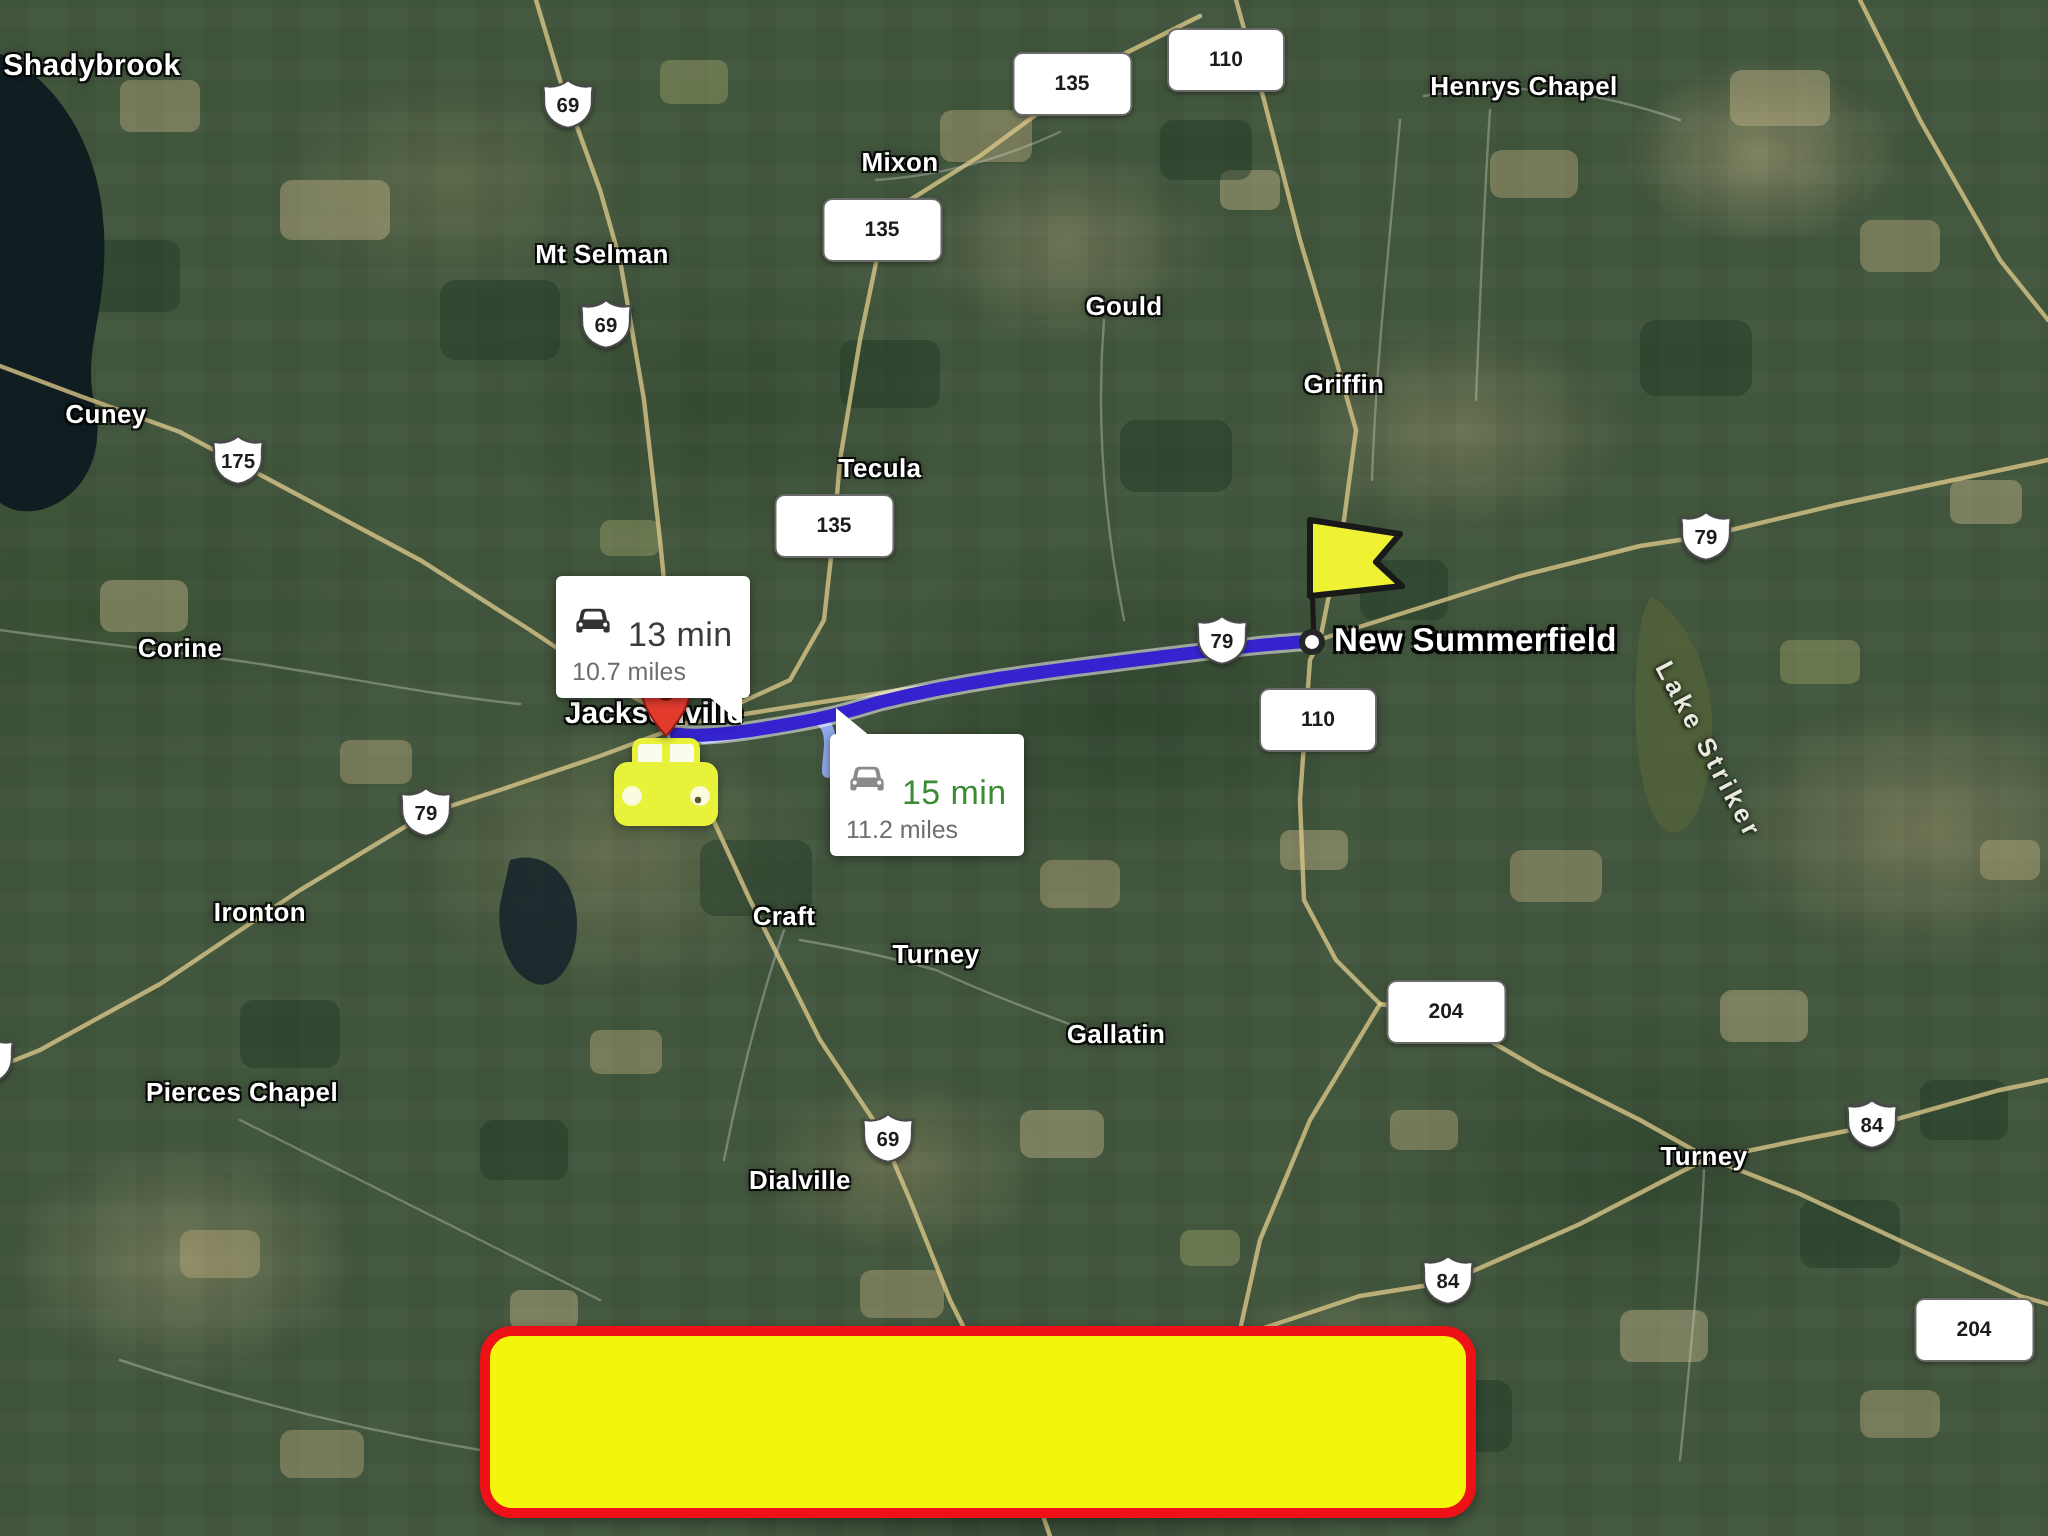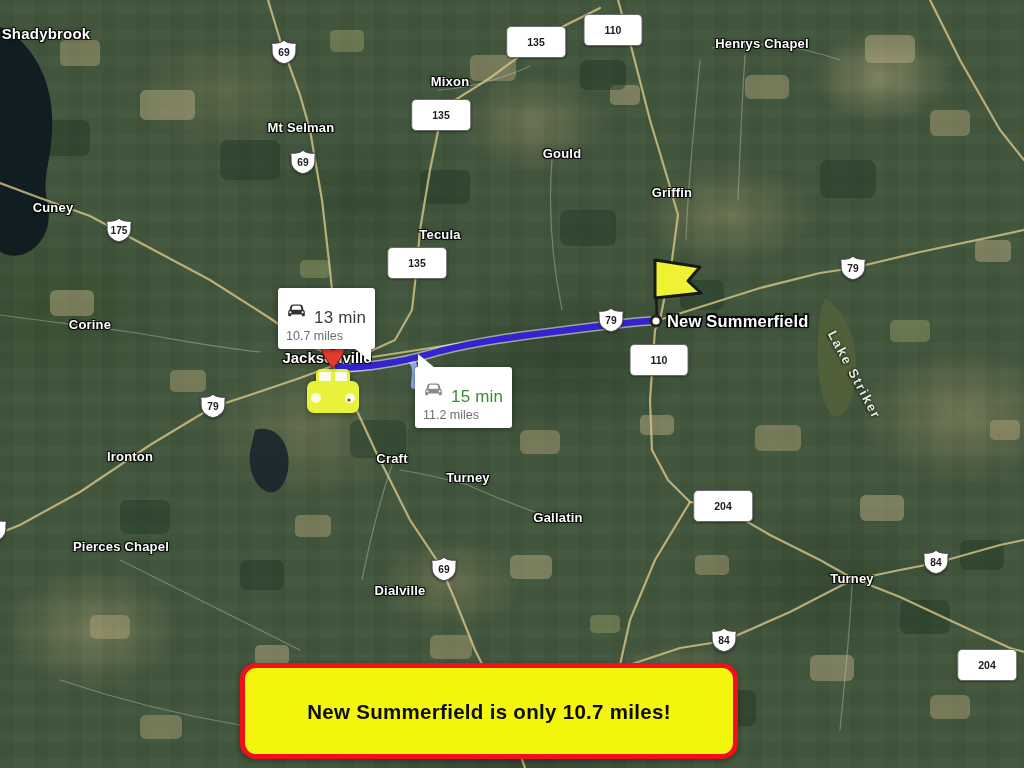--- a/index.html
+++ b/index.html
@@ -303,16 +303,15 @@
         <circle cx="5" cy="10.6" r="1.2" fill="#fff"></circle>
           <circle cx="19" cy="10.6" r="1.2" fill="#fff"></circle>
       </svg>
       <span class="dur">15 min</span>
     </div>
     <div class="dist">11.2 miles</div>
     <div class="tail"></div>
   </div>
 
   <div class="banner">
-    <span>New Summerfield is only 10.7 miles!</span>
   </div>
 
 </div>
 
 </body></html>

